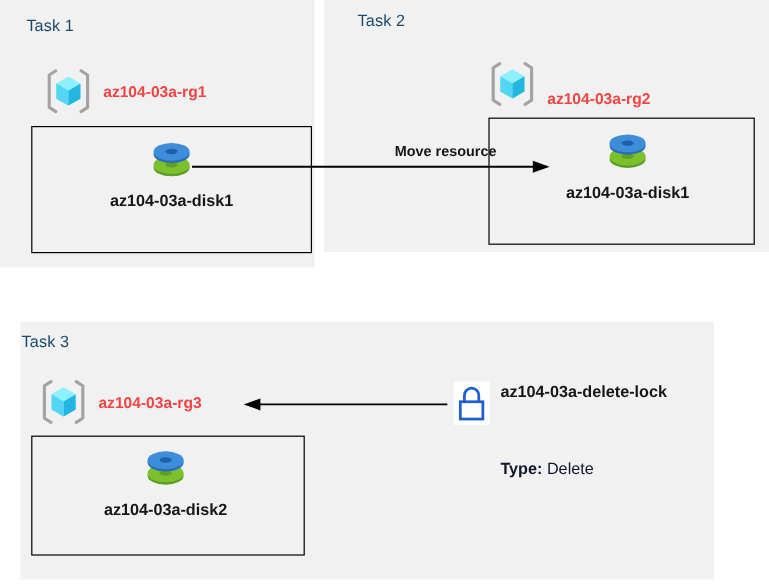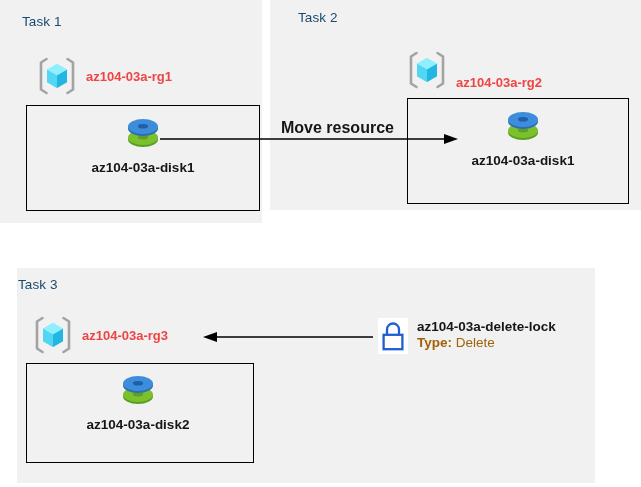--- a/index.html
+++ b/index.html
@@ -108,24 +108,25 @@
   
   .connector {
     position: absolute;
     pointer-events: none;
   }
   #connector-move { left: 160px; top: 126px; width: 300px; height: 28px; }
   #connector-lock { left: 203px; top: 326px; width: 170px; height: 22px; }
 
   .connector-label {
     position: absolute;
-    font-size: 16px;
+    font-size: 12px;
     font-weight: bold;
     color: #161616;
     white-space: nowrap;
+    margin-left: 48px;
   }
   #label-move-resource { left: 281px; top: 119px; }
 
   
   #lock-group {
     position: absolute;
     left: 378px;
     top: 318px;
     display: flex;
     align-items: flex-start;
@@ -145,21 +146,22 @@
     line-height: 1.18;
     padding-top: 1px;
   }
   .lock-name {
     font-size: 13.5px;
     font-weight: bold;
     color: #161616;
   }
   .lock-type-line {
     font-size: 13.5px;
-    color: #a16207;
+    color: #0f172a;
+    margin-top: 48px;
   }
   .lock-type-key { font-weight: bold; }
   .lock-type-val { font-weight: normal; }
 </style>
 </head>
 <body>
 
 <div class="canvas">
 
   <div class="panel" id="panel-task1"></div>

